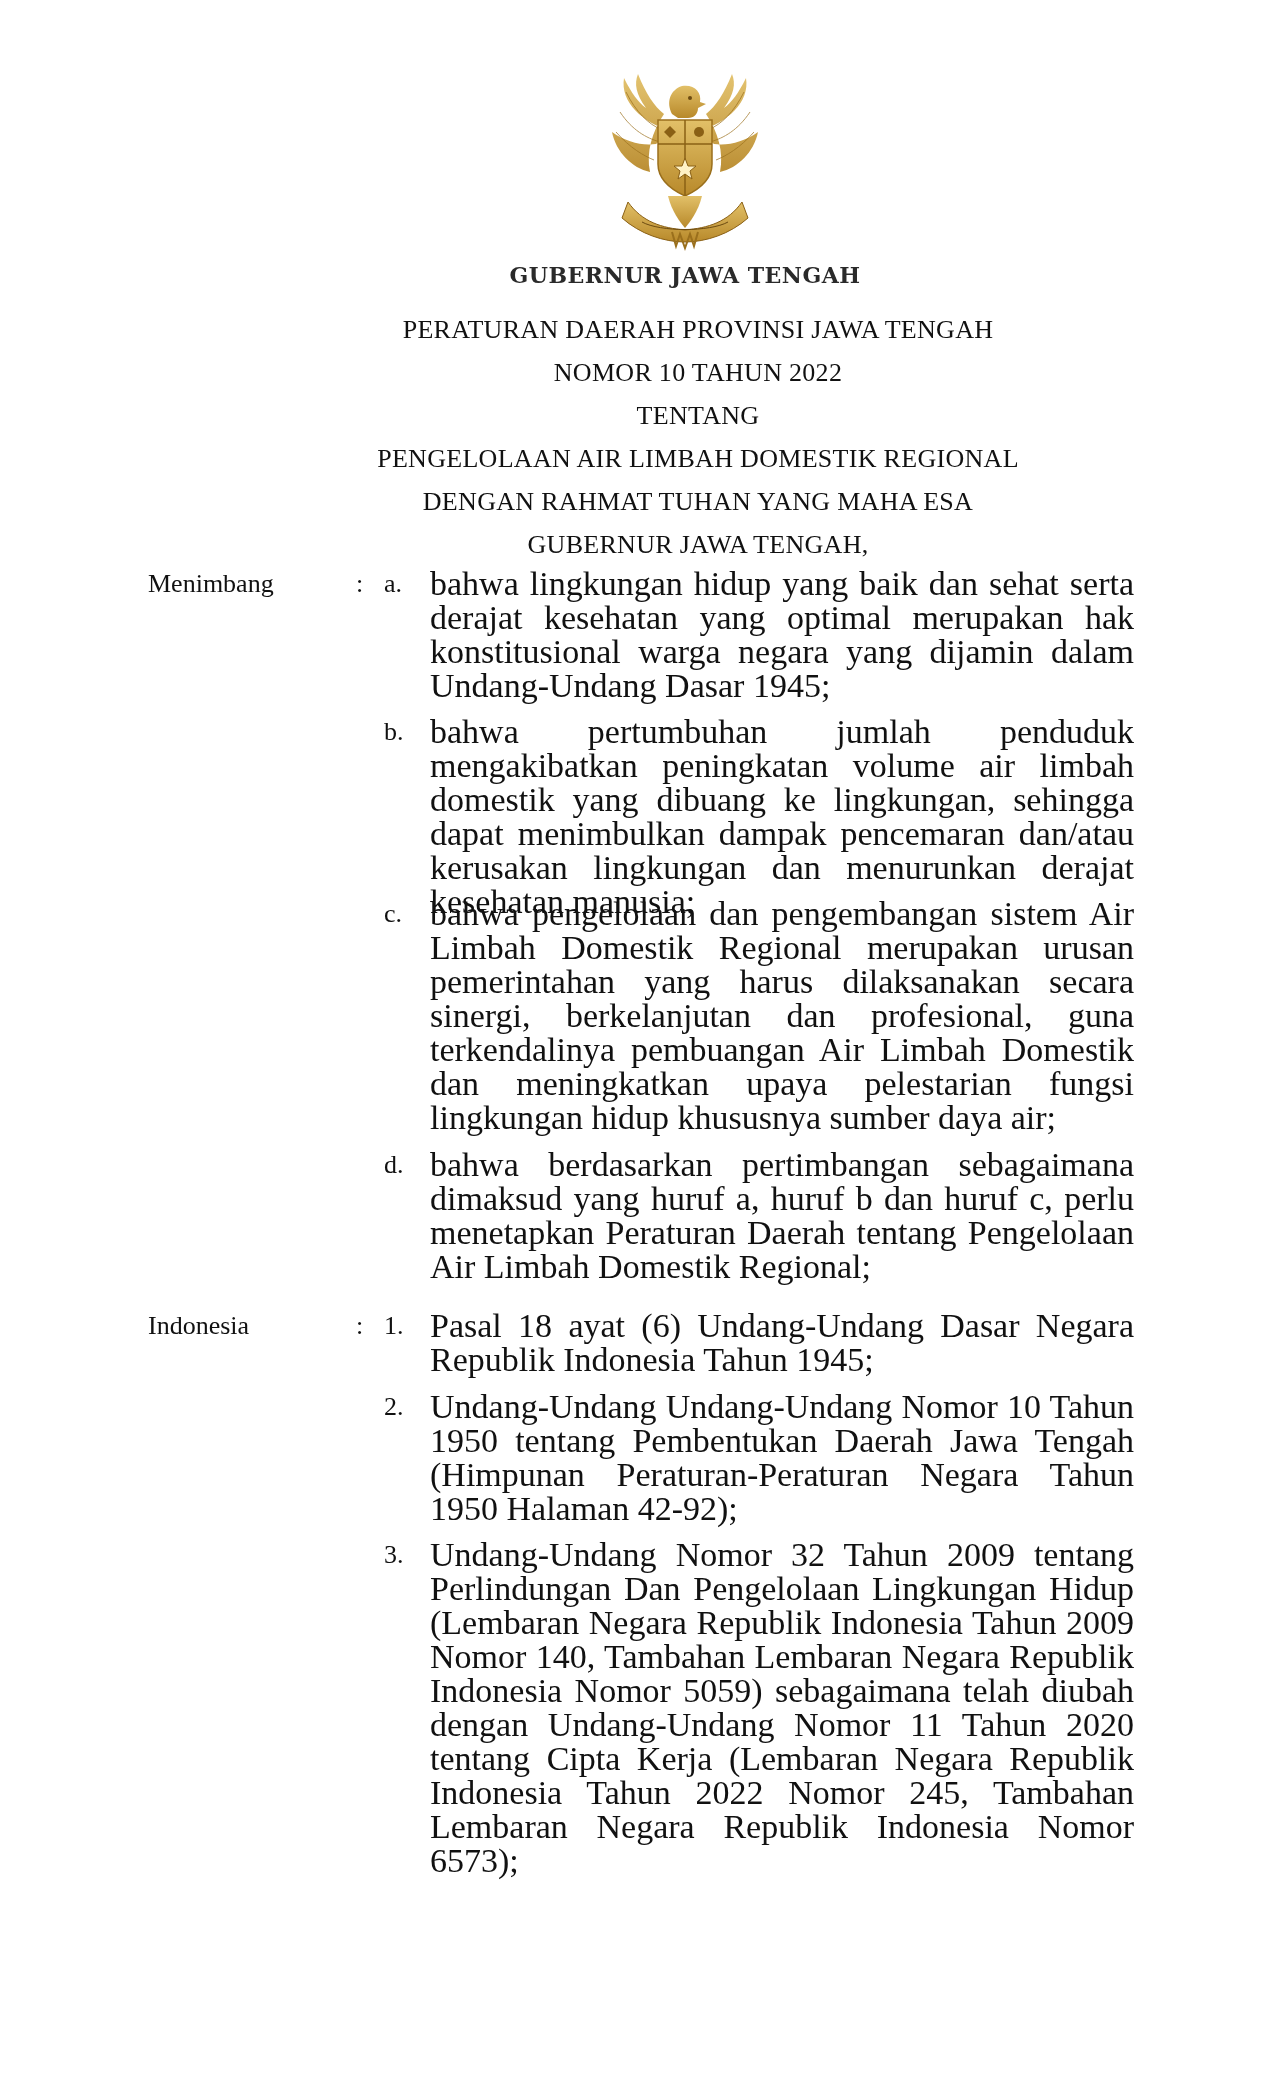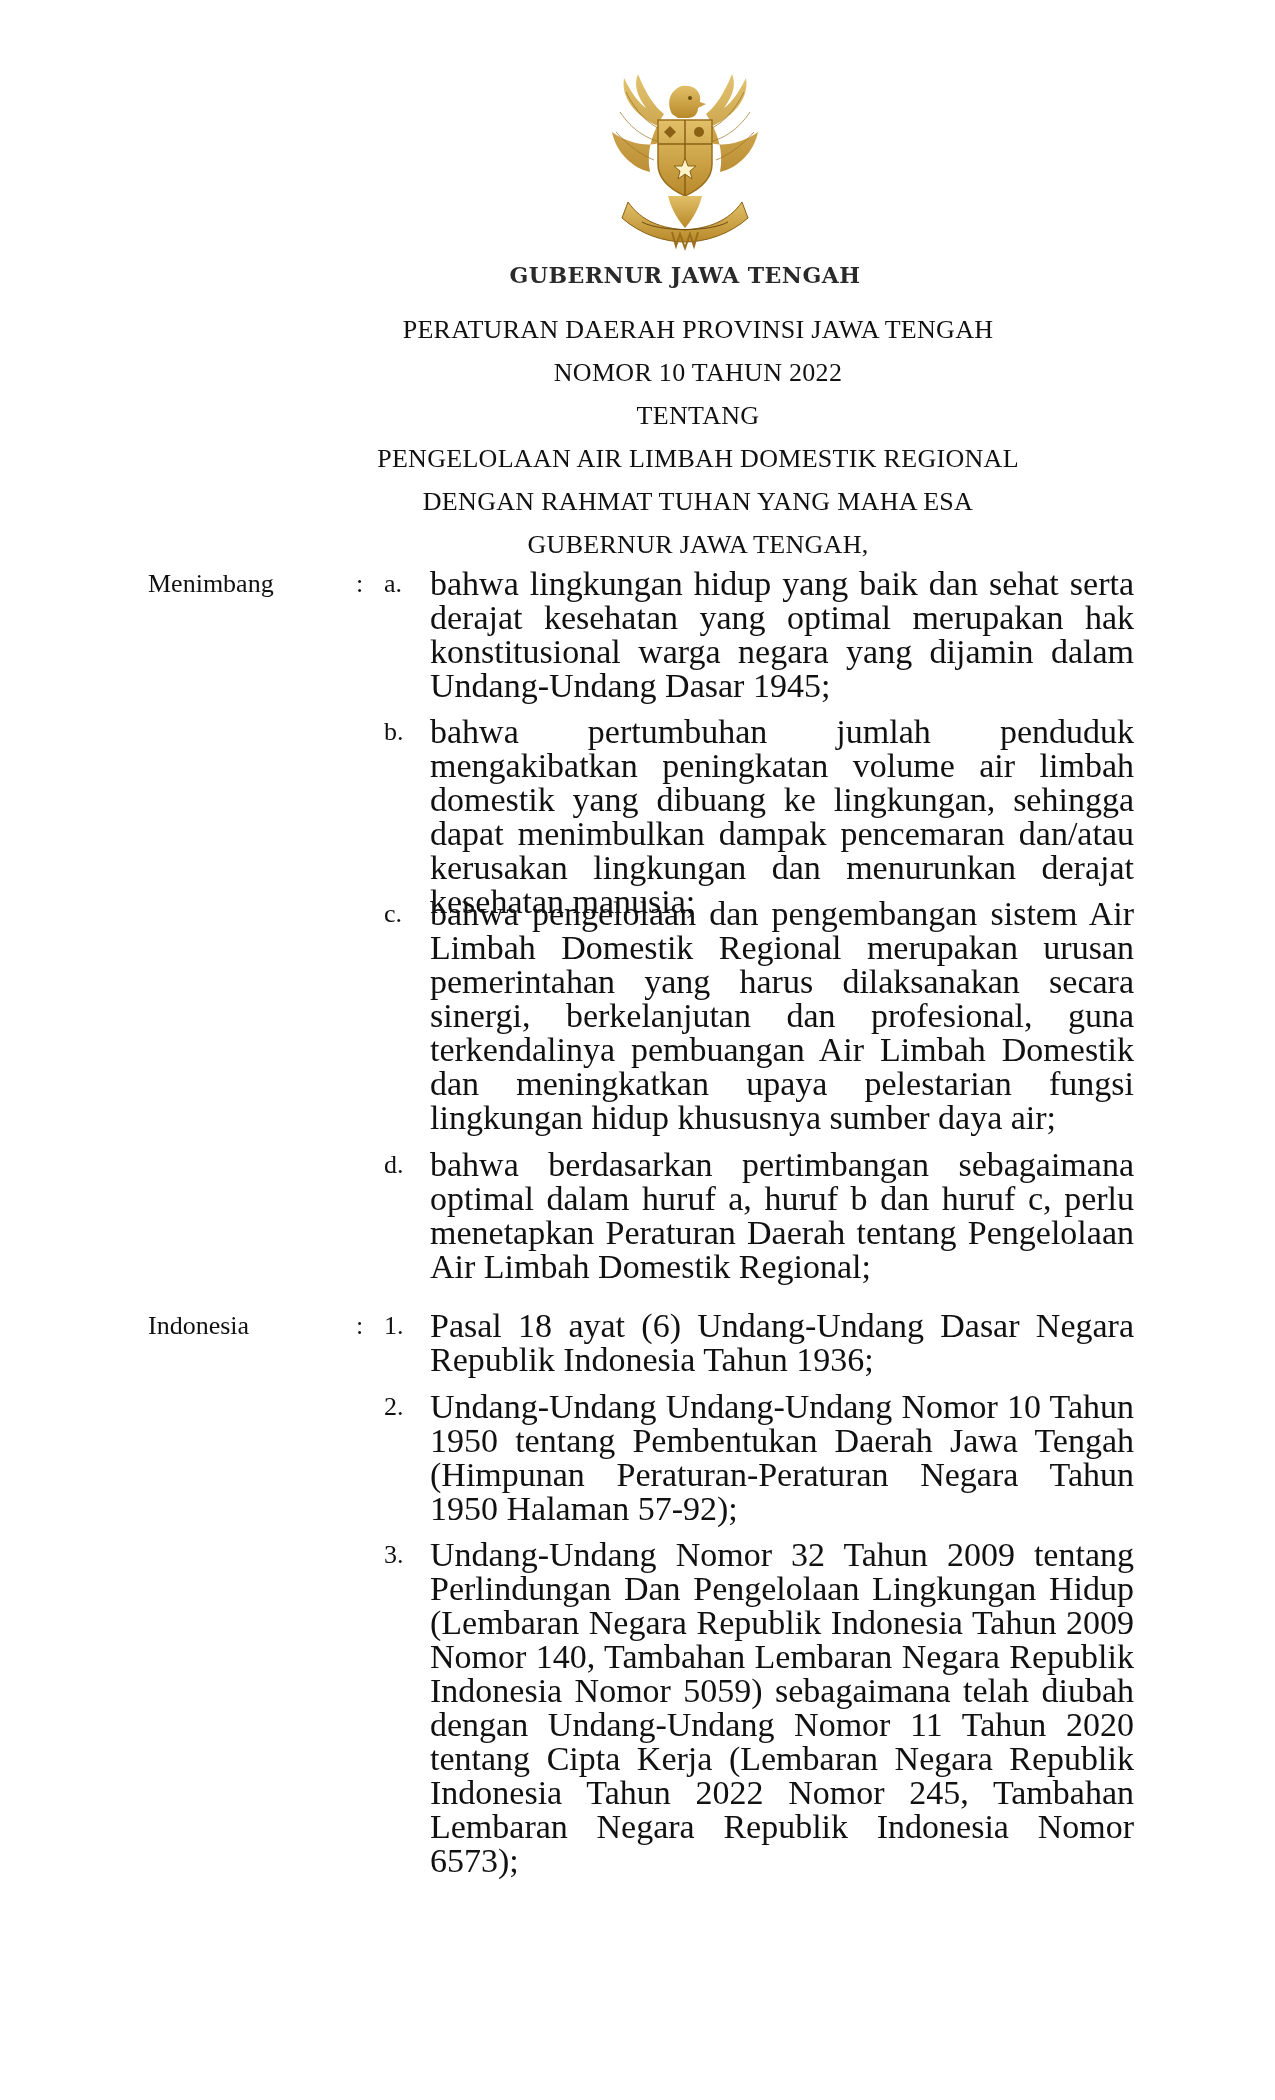--- a/index.html
+++ b/index.html
@@ -85,33 +85,33 @@
   <div class="item" style="top:715px;">
     <div class="item-marker">b.</div>
     <div class="item-text">bahwa pertumbuhan jumlah penduduk mengakibatkan peningkatan volume air limbah domestik yang dibuang ke lingkungan, sehingga dapat menimbulkan dampak pencemaran dan/atau kerusakan lingkungan dan menurunkan derajat kesehatan manusia;</div>
   </div>
   <div class="item" style="top:897px;">
     <div class="item-marker">c.</div>
     <div class="item-text">bahwa pengelolaan dan pengembangan sistem Air Limbah Domestik Regional merupakan urusan pemerintahan yang harus dilaksanakan secara sinergi, berkelanjutan dan profesional, guna terkendalinya pembuangan Air Limbah Domestik dan meningkatkan upaya pelestarian fungsi lingkungan hidup khususnya sumber daya air;</div>
   </div>
   <div class="item" style="top:1148px;">
     <div class="item-marker">d.</div>
-    <div class="item-text">bahwa berdasarkan pertimbangan sebagaimana optimal dalam huruf a, huruf b dan huruf c, perlu menetapkan Peraturan Daerah tentang Pengelolaan Air Limbah Domestik Regional;</div>
+    <div class="item-text">bahwa berdasarkan pertimbangan sebagaimana dimaksud yang huruf a, huruf b dan huruf c, perlu menetapkan Peraturan Daerah tentang Pengelolaan Air Limbah Domestik Regional;</div>
   </div>
 
   <div class="section" style="top:1309px;">
     <div class="sec-label">Indonesia</div>
     <div class="sec-colon">:</div>
   </div>
   <div class="item" style="top:1309px;">
     <div class="item-marker">1.</div>
-    <div class="item-text">Pasal 18 ayat (6) Undang-Undang Dasar Negara Republik Indonesia Tahun 1936;</div>
+    <div class="item-text">Pasal 18 ayat (6) Undang-Undang Dasar Negara Republik Indonesia Tahun 1945;</div>
   </div>
   <div class="item" style="top:1390px;">
     <div class="item-marker">2.</div>
-    <div class="item-text">Undang-Undang Undang-Undang Nomor 10 Tahun 1950 tentang Pembentukan Daerah Jawa Tengah (Himpunan Peraturan-Peraturan Negara Tahun 1950 Halaman 57-92);</div>
+    <div class="item-text">Undang-Undang Undang-Undang Nomor 10 Tahun 1950 tentang Pembentukan Daerah Jawa Tengah (Himpunan Peraturan-Peraturan Negara Tahun 1950 Halaman 42-92);</div>
   </div>
   <div class="item" style="top:1538px;">
     <div class="item-marker">3.</div>
     <div class="item-text">Undang-Undang Nomor 32 Tahun 2009 tentang Perlindungan Dan Pengelolaan Lingkungan Hidup (Lembaran Negara Republik Indonesia Tahun 2009 Nomor 140, Tambahan Lembaran Negara Republik Indonesia Nomor 5059) sebagaimana telah diubah dengan Undang-Undang Nomor 11 Tahun 2020 tentang Cipta Kerja (Lembaran Negara Republik Indonesia Tahun 2022 Nomor 245, Tambahan Lembaran Negara Republik Indonesia Nomor 6573);</div>
   </div>
 
 </div>
 
 </body></html>

